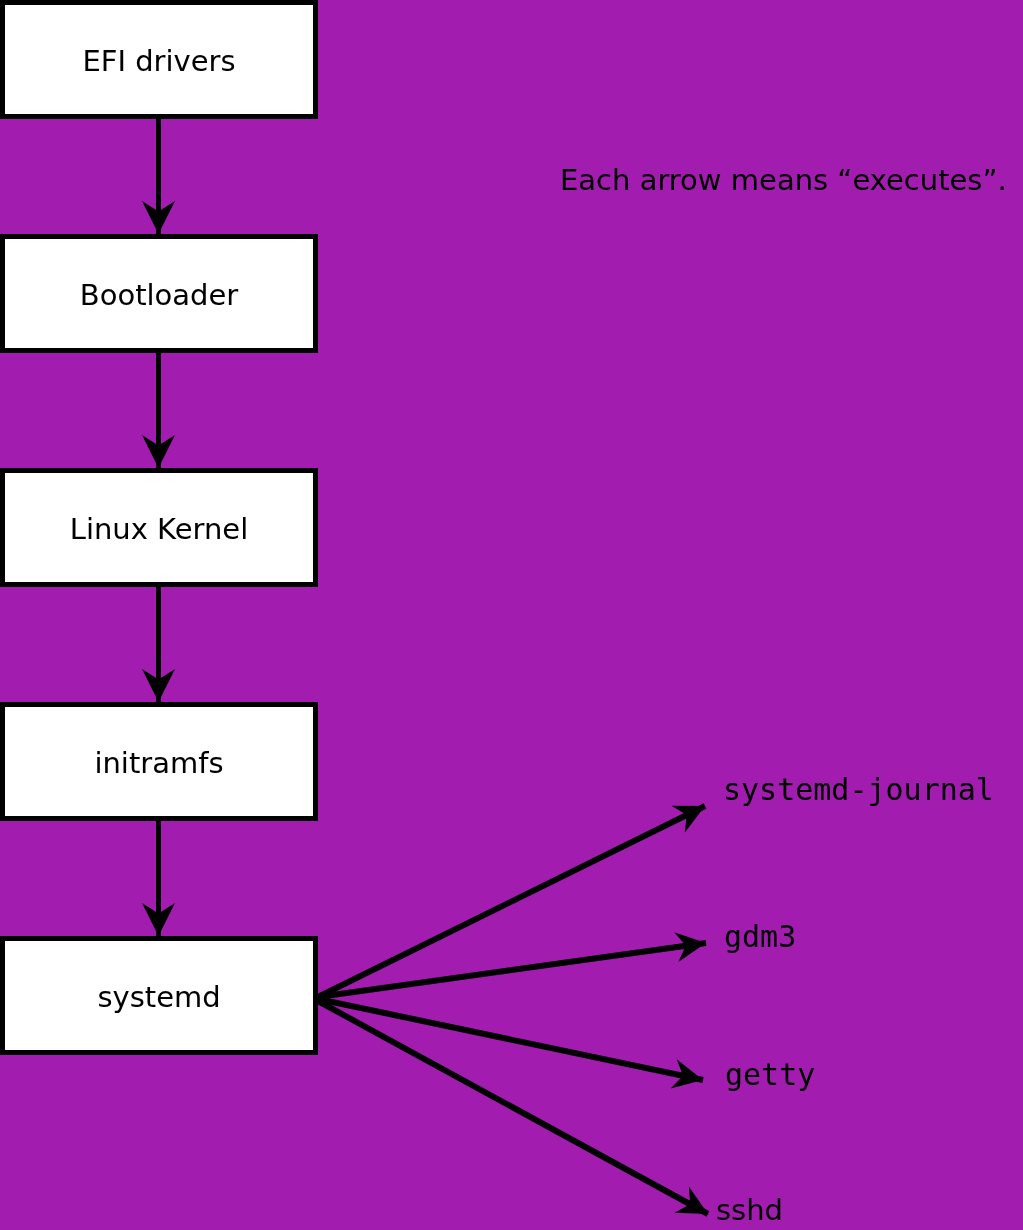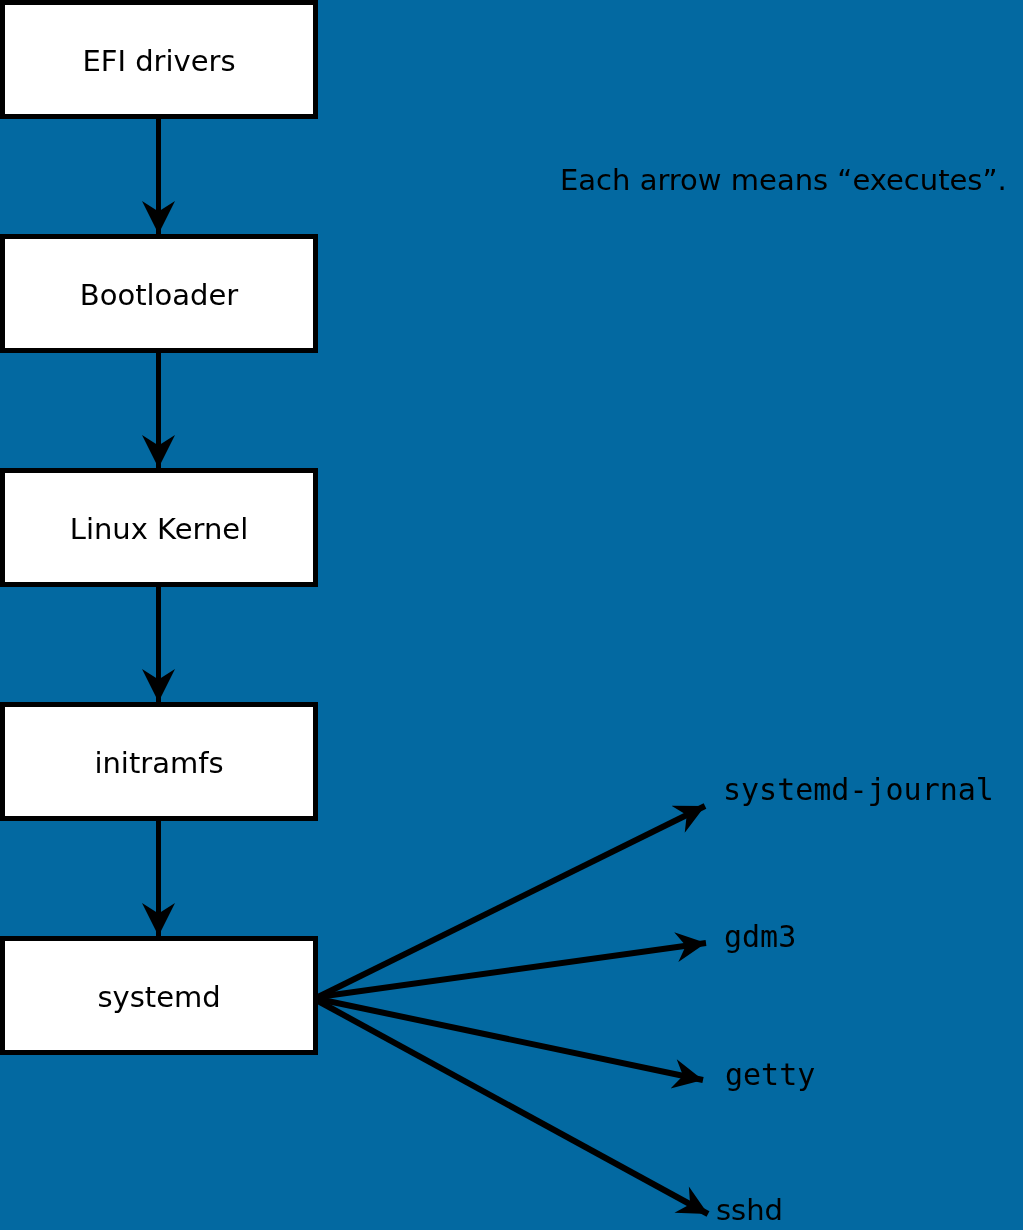--- a/index.html
+++ b/index.html
@@ -4,21 +4,21 @@
 <style>
   html, body {
     margin: 0;
     padding: 0;
     background: #ffffff;
   }
   .canvas {
     position: relative;
     width: 1023px;
     height: 1230px;
-    background: #0369a1;
+    background: #a21caf;
     font-family: "DejaVu Sans", "Liberation Sans", sans-serif;
   }
   svg { display: block; }
   .node-rect {
     fill: #ffffff;
     stroke: #000000;
     stroke-width: 5;
   }
   .node-label {
     font-family: "DejaVu Sans", "Liberation Sans", sans-serif;

